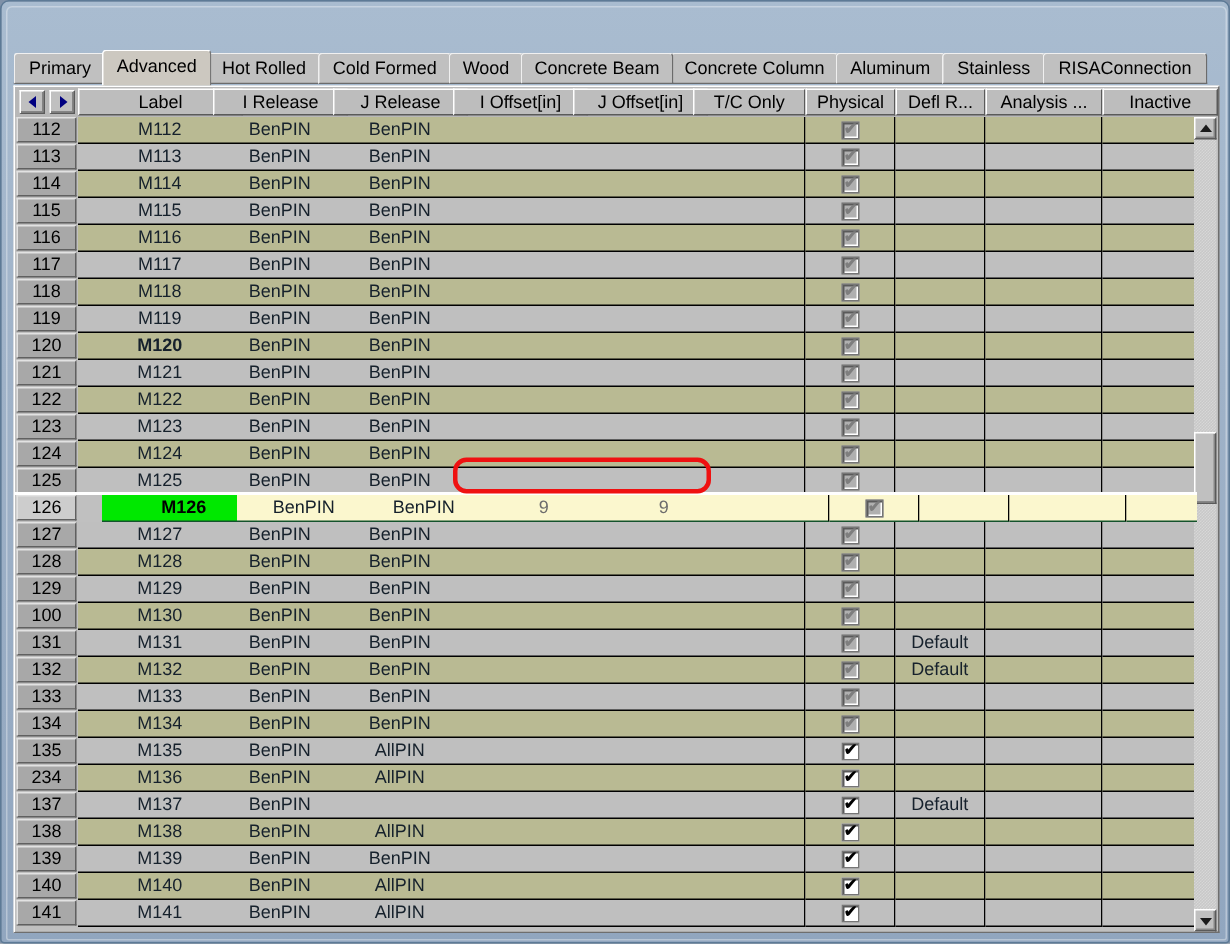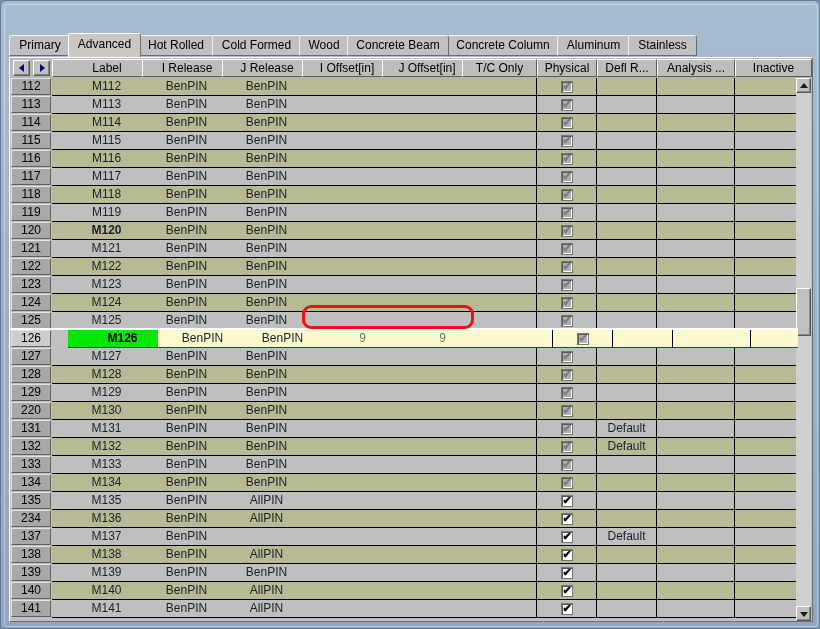--- a/index.html
+++ b/index.html
@@ -364,20 +364,21 @@
   <div id="tabstrip">
       <div class="tab" style="left: 0px; width: 62px;">Primary</div>
       <div class="tab active" style="left: 59px; width: 73px;">Advanced</div>
       <div class="tab" style="left: 129px; width: 76px;">Hot Rolled</div>
       <div class="tab" style="left: 203px; width: 89px;">Cold Formed</div>
       <div class="tab" style="left: 290px; width: 50px;">Wood</div>
       <div class="tab" style="left: 438px; width: 112px;">Concrete Column</div>
       <div class="tab" style="left: 338px; width: 102px;">Concrete Beam</div>
       <div class="tab" style="left: 548px; width: 73px;">Aluminum</div>
       <div class="tab" style="left: 619px; width: 69px;">Stainless</div>
+      <div class="tab" style="left: 686px; width: 110px;">RISAConnection</div>
     </div>
 
   <div id="gridwrap">
 
     <div id="headerrow">
       <div class="navbtn" id="navprev">
         <span class="arrow"></span>
       </div>
       <div class="navbtn" id="navnext">
         <span class="arrow"></span>
@@ -695,21 +696,21 @@
           <div class="cell" style="left: 527px; width: 60px;">
             <span class="cb disabled">
               <span class="tick">✔</span>
             </span>
           </div>
           <div class="cell" style="left: 587px; width: 60px;"></div>
           <div class="cell" style="left: 647px; width: 78px;"></div>
           <div class="cell" style="left: 725px; width: 63px;"></div>
         </div>
         <div class="row alt" style="top: 324px;">
-          <div class="rownum">220</div>
+          <div class="rownum">100</div>
           <div class="cell" style="left: 42px; width: 110px;">M130</div>
           <div class="cell" style="left: 132px; width: 90px;">BenPIN</div>
           <div class="cell" style="left: 212px; width: 90px;">BenPIN</div>
           <div class="cell" style="left: 292px; width: 90px;"></div>
           <div class="cell" style="left: 372px; width: 90px;"></div>
           <div class="cell" style="left: 452px; width: 75px;"></div>
           <div class="cell" style="left: 527px; width: 60px;">
             <span class="cb disabled">
               <span class="tick">✔</span>
             </span>

